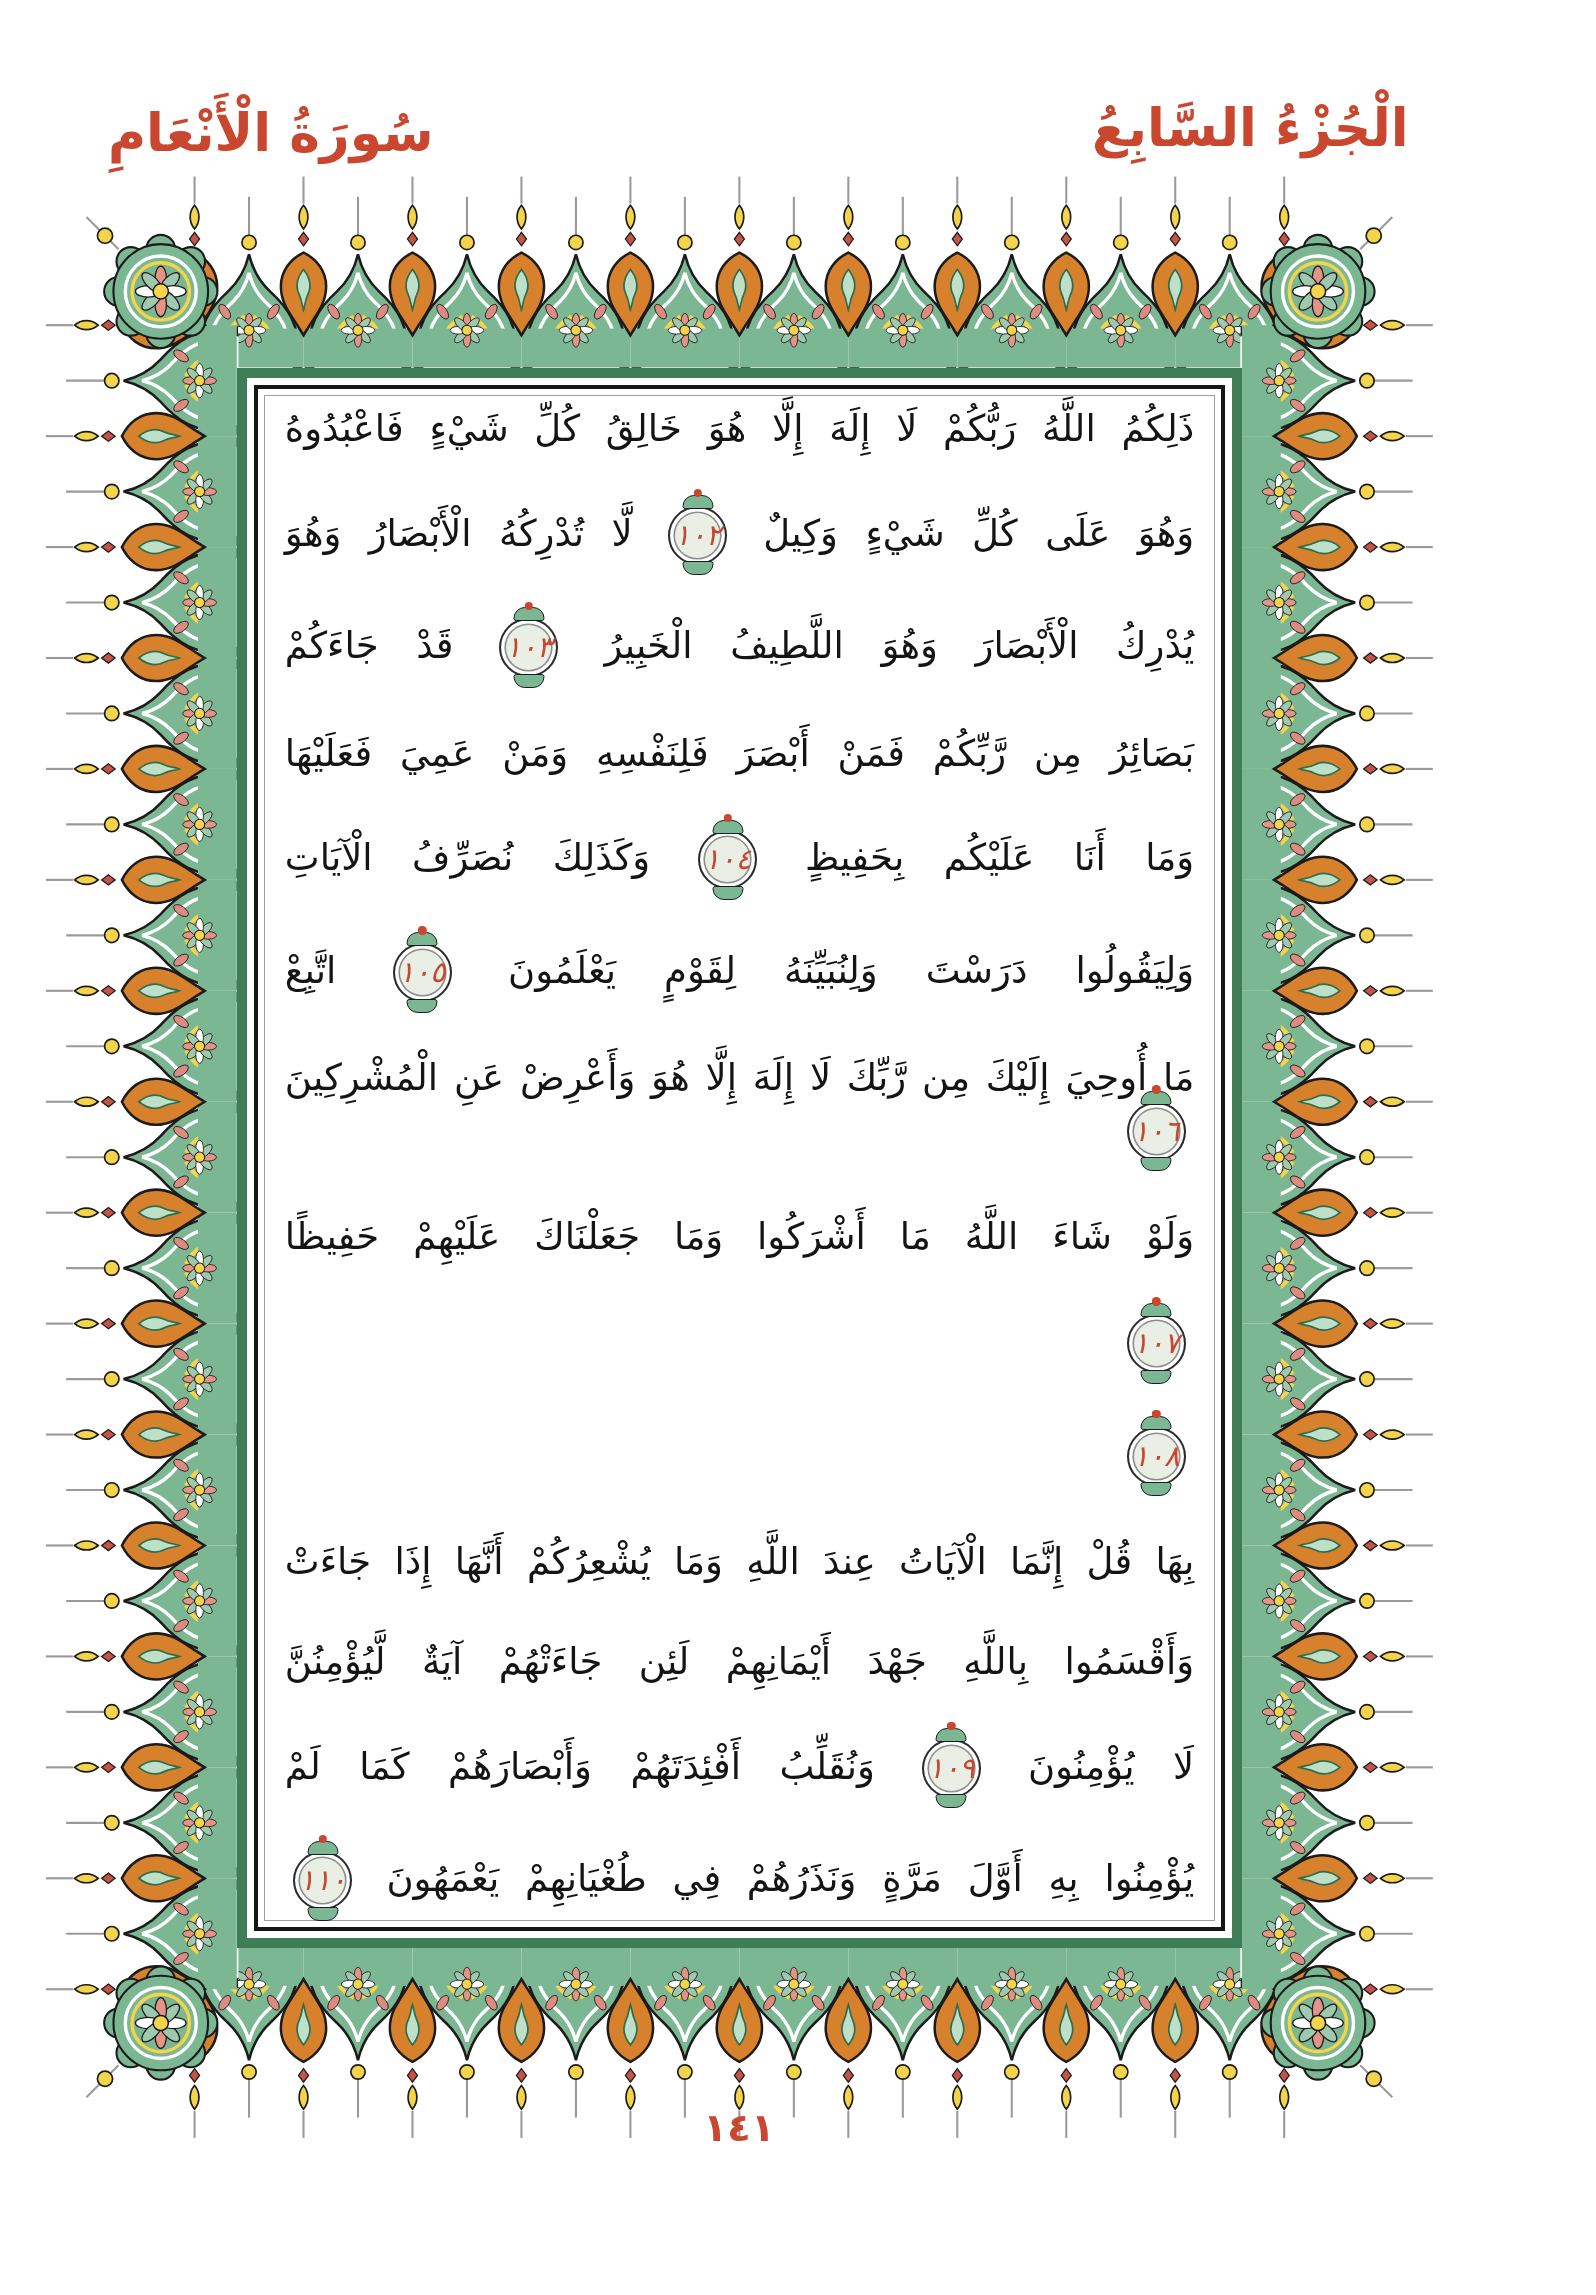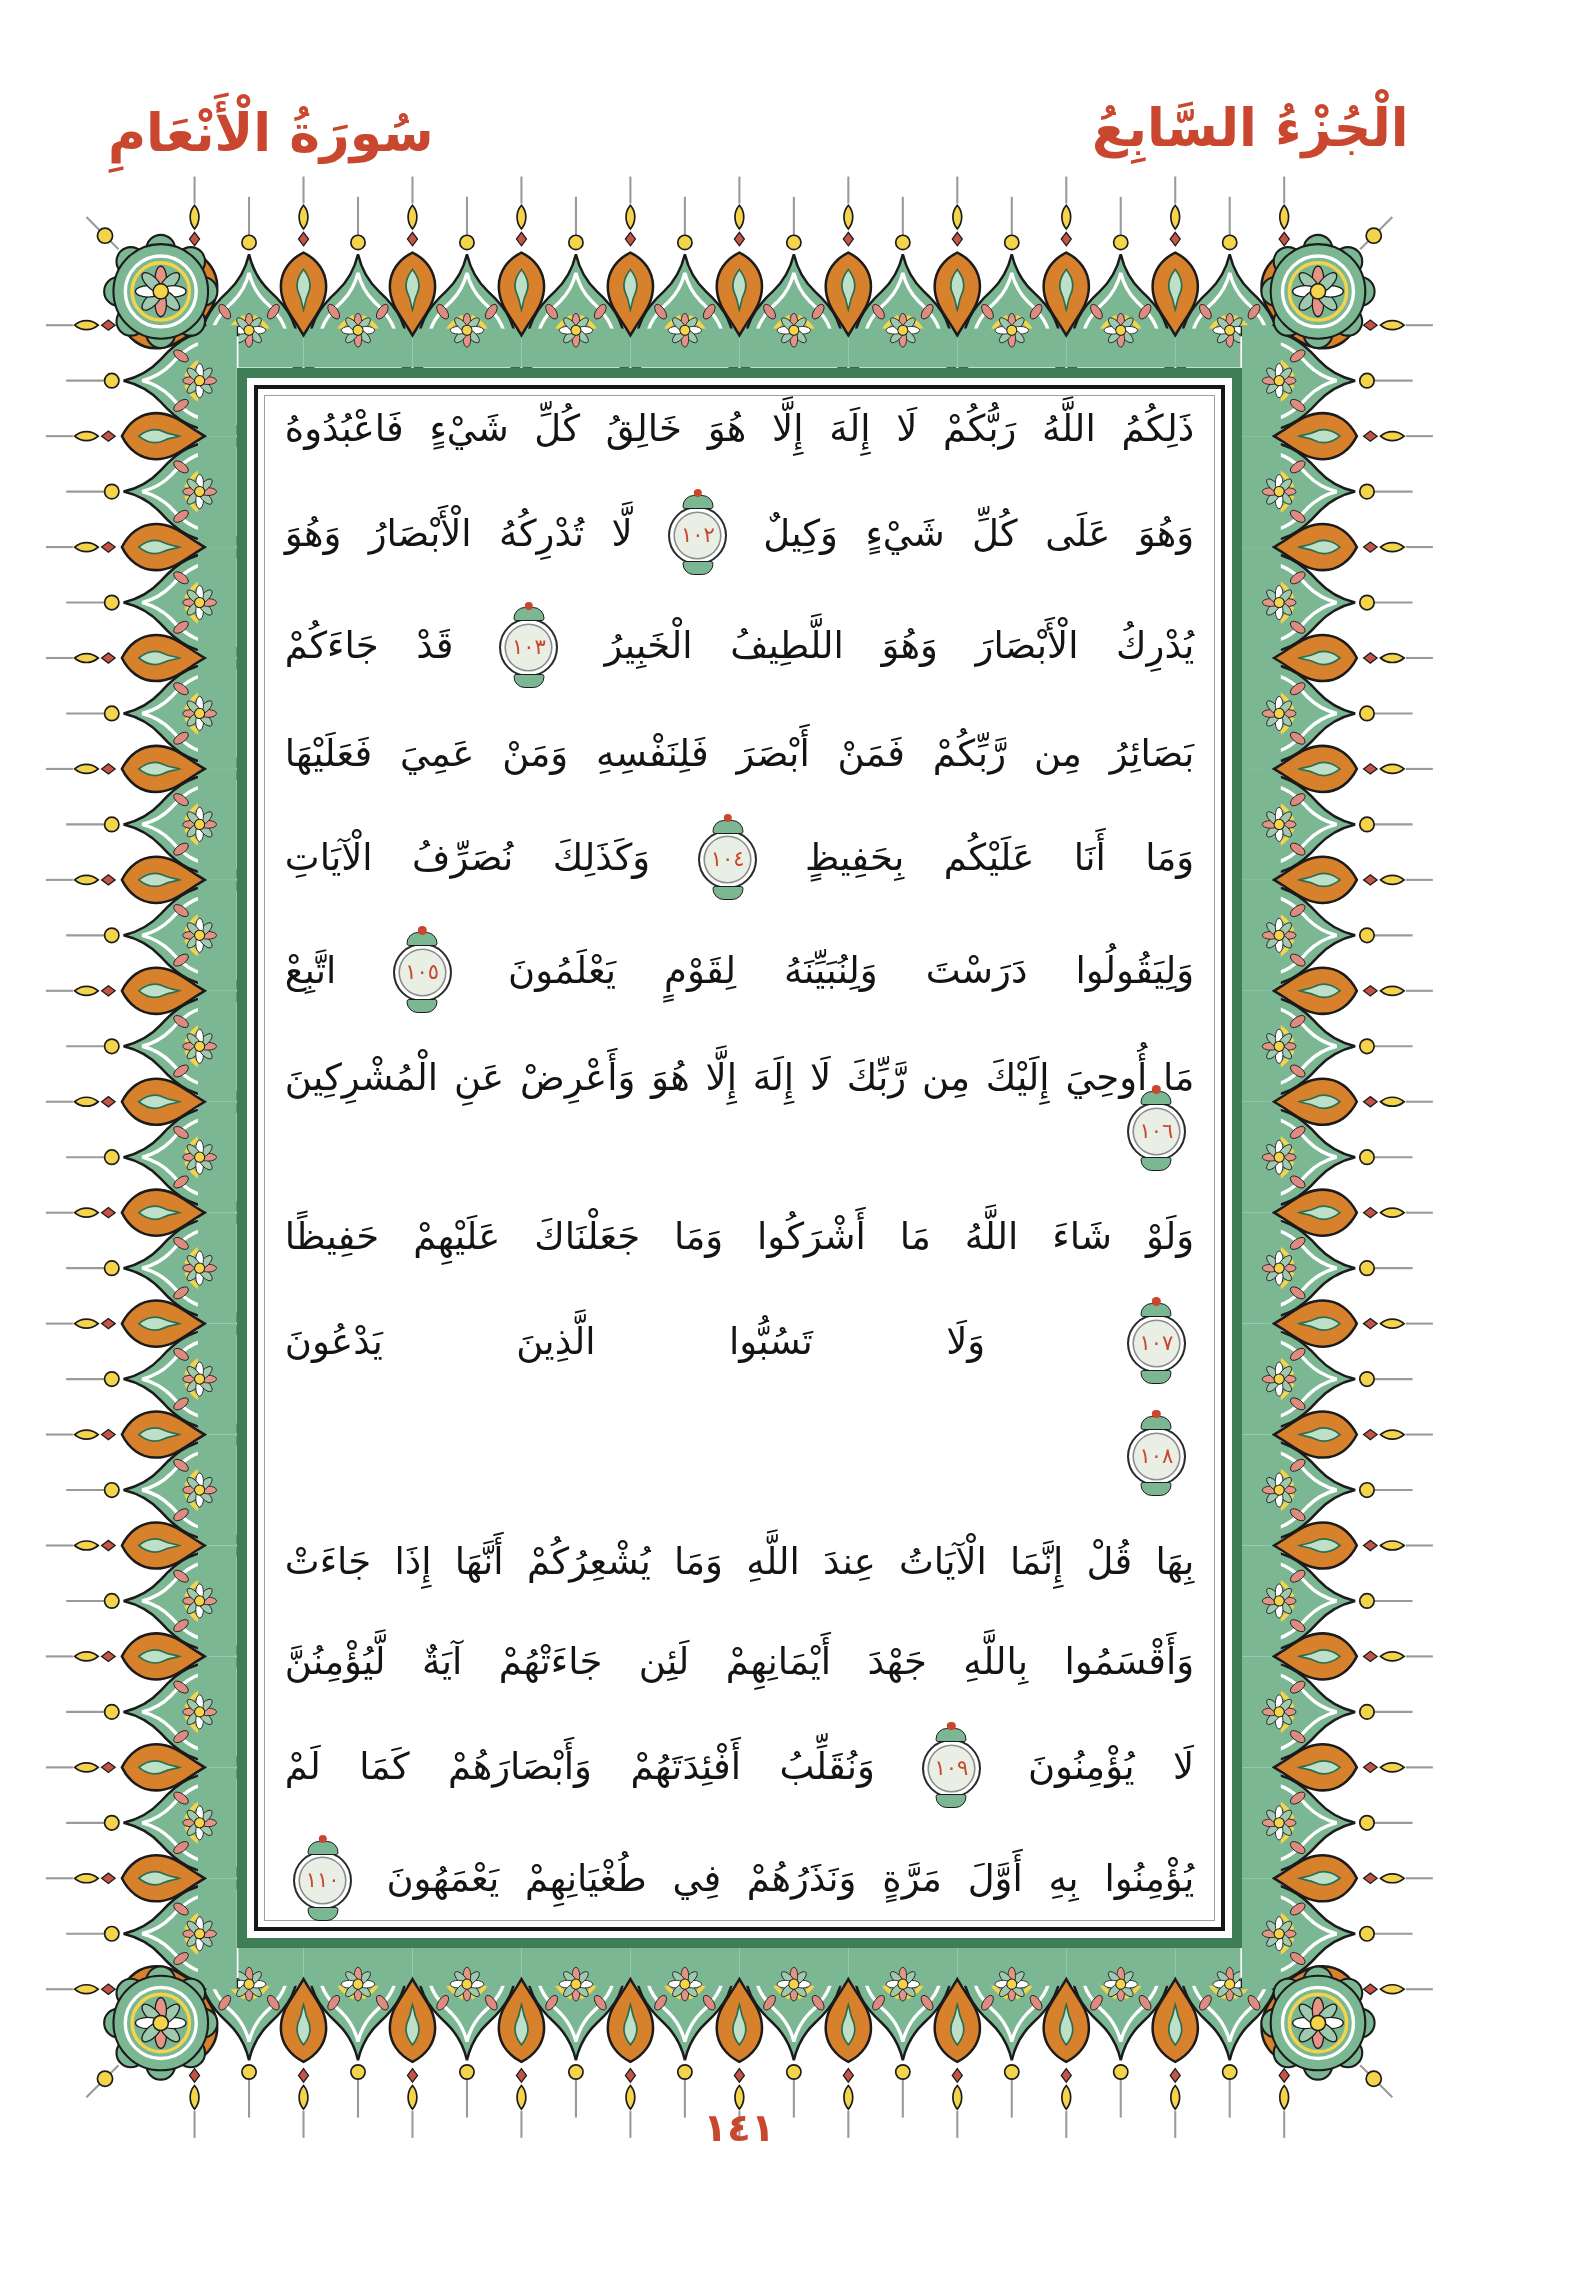--- a/index.html
+++ b/index.html
@@ -29,21 +29,21 @@
     color:#141414;font-size:37px;line-height:1.25;
     text-align:justify;text-align-last:justify;direction:rtl;width:100%;
   }
   .ayah{
     display:inline-flex;align-items:center;justify-content:center;
     width:59px;height:59px;border-radius:50%;vertical-align:middle;
     background:#e9efe5;border:2.5px solid #2b2b2b;box-sizing:border-box;
     box-shadow:inset 0 0 0 3.4px #ffffff,inset 0 0 0 5px #8d8d8d;
     position:relative;margin:0 8.4px;
   }
-  .ayah .m-num{color:#c8472e;font-size:21px;line-height:1;}
+  .ayah .m-num{color:#c8472e;font-size:29px;line-height:1;font-style:italic;}
   .ayah .m-top,.ayah .m-bot{
     position:absolute;left:50%;transform:translateX(-50%);
     width:29px;height:12px;background:#7cb794;border:1.3px solid #1b1b1b;
   }
   .ayah .m-top{top:-12.7px;border-radius:14.4px 14.4px 3.4px 3.4px;}
   .ayah .m-bot{bottom:-12.7px;border-radius:3.4px 3.4px 14.4px 14.4px;}
   .ayah .m-dot{
     position:absolute;top:-18.6px;left:50%;transform:translateX(-50%);
     width:8.4px;height:8.4px;border-radius:50%;background:#c8472e;
   }
@@ -260,21 +260,21 @@
               <span class="m-dot"></span>
               <span class="m-bot"></span>
               <span class="m-num">١٠٦</span>
             </span> </div>
           <div class="line"><span class="t">وَلَوْ شَاءَ اللَّهُ مَا أَشْرَكُوا وَمَا جَعَلْنَاكَ عَلَيْهِمْ حَفِيظًا</span> </div>
           <div class="line"> <span class="ayah">
               <span class="m-top"></span>
               <span class="m-dot"></span>
               <span class="m-bot"></span>
               <span class="m-num">١٠٧</span>
-            </span> <span class="t">وَلَا تَسُبُّوا الَّذِينَ يَدْعُونَ</span> </div>
+            </span>  </div>
           <div class="line"> <span class="ayah">
               <span class="m-top"></span>
               <span class="m-dot"></span>
               <span class="m-bot"></span>
               <span class="m-num">١٠٨</span>
             </span> </div>
           <div class="line"><span class="t">بِهَا قُلْ إِنَّمَا الْآيَاتُ عِندَ اللَّهِ وَمَا يُشْعِرُكُمْ أَنَّهَا إِذَا جَاءَتْ</span> </div>
           <div class="line"><span class="t">وَأَقْسَمُوا بِاللَّهِ جَهْدَ أَيْمَانِهِمْ لَئِن جَاءَتْهُمْ آيَةٌ لَّيُؤْمِنُنَّ</span> </div>
           <div class="line"><span class="t">لَا يُؤْمِنُونَ</span> <span class="ayah">
               <span class="m-top"></span>

